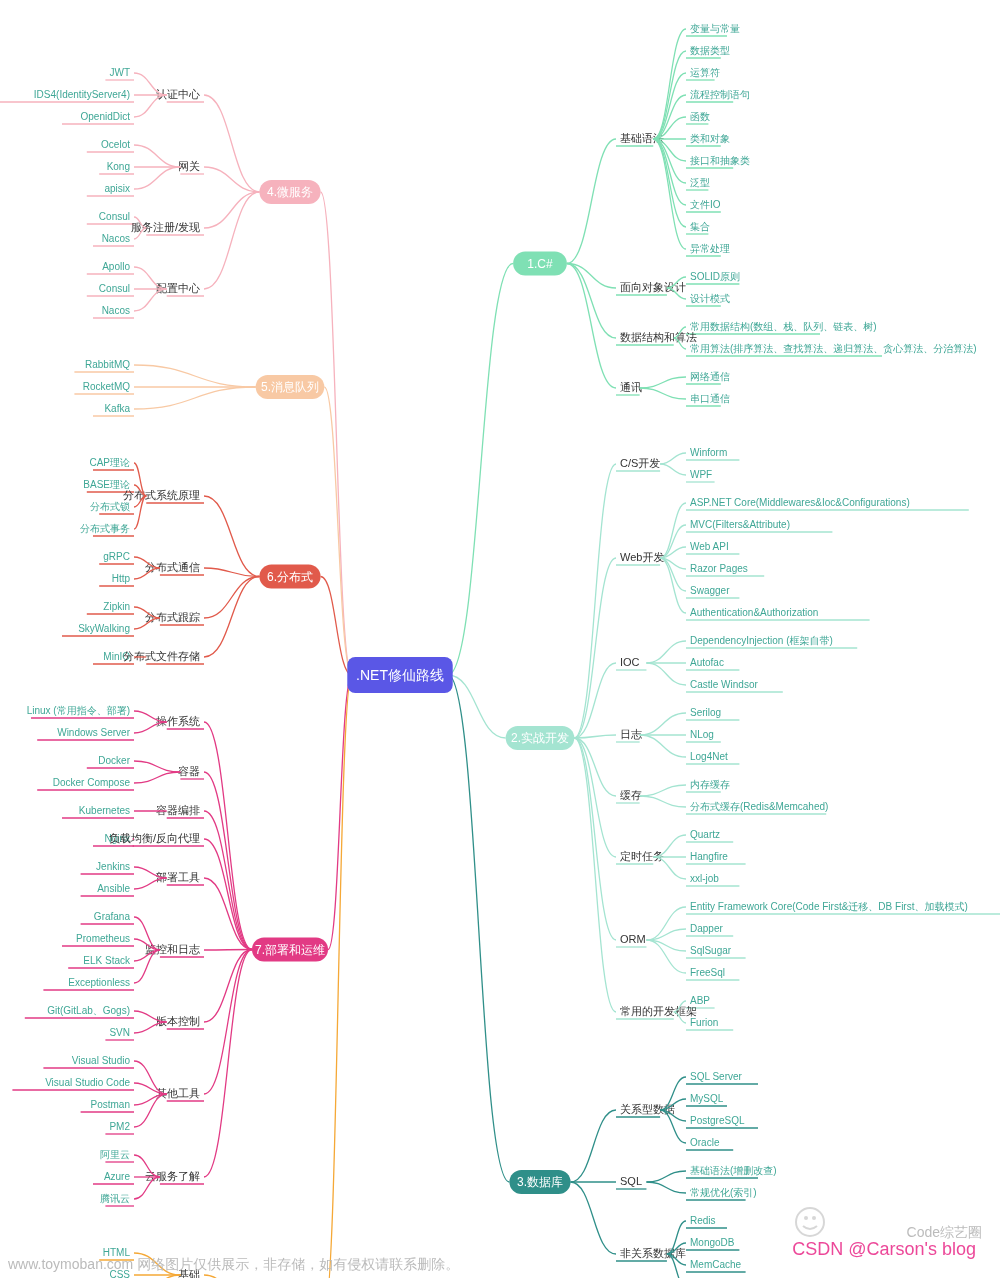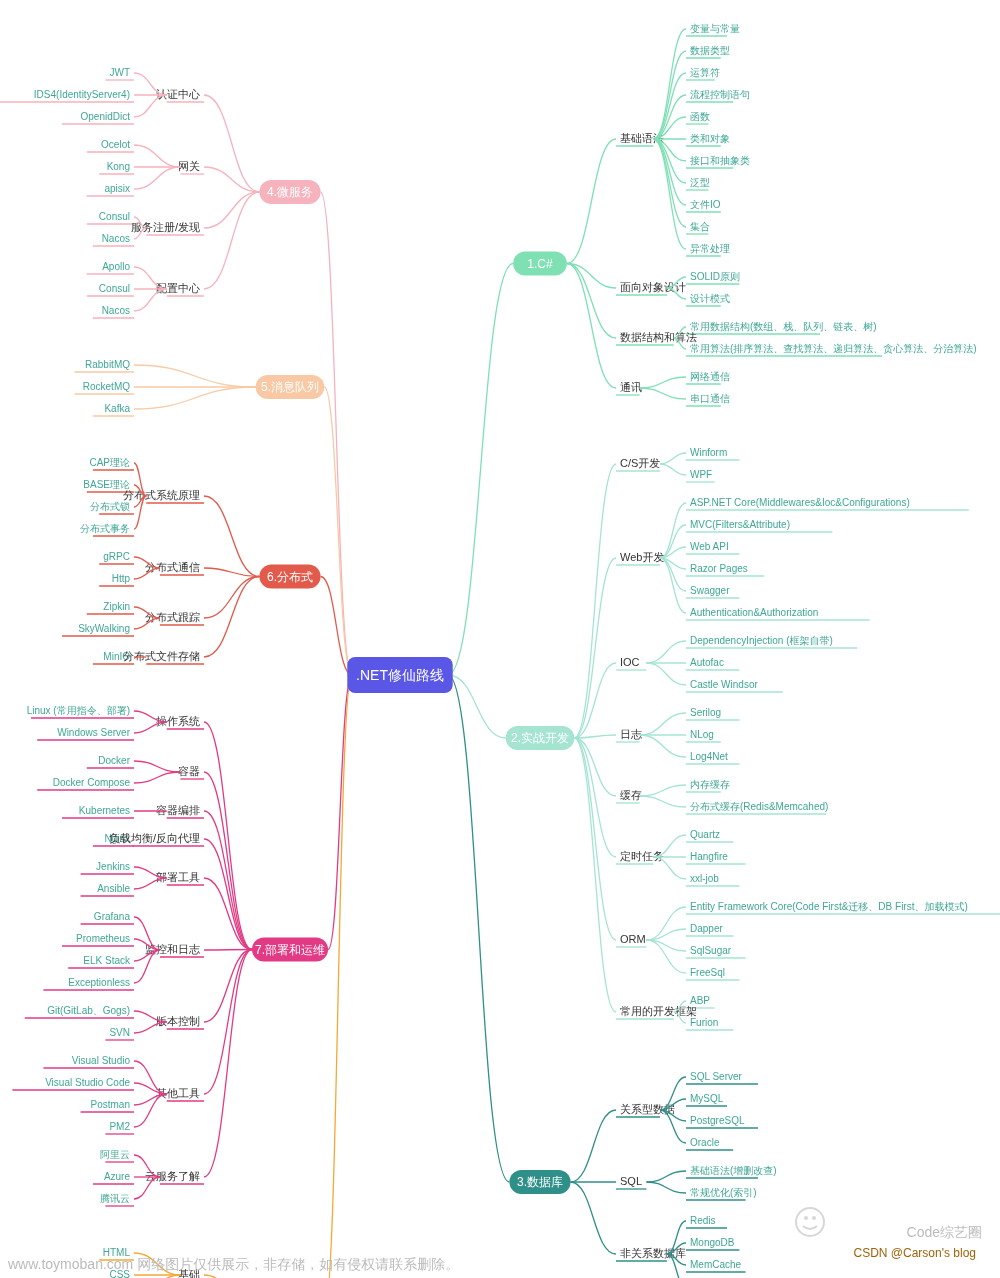--- a/index.html
+++ b/index.html
@@ -43,22 +43,22 @@
     bottom: 36px;
     font-size: 14px;
     color: #b0b0b0;
     font-weight: 500;
     opacity: 0.85;
   }
   .watermark2 {
     position: absolute;
     right: 24px;
     bottom: 18px;
-    font-size: 12px;
-    color: #a16207;
+    font-size: 18px;
+    color: #ec4899;
   }
 </style>
 </head>
 <body>
 
 <svg id="mindmap" width="1000" height="1278">
     <line x1="686" y1="36" x2="727" y2="36" stroke="#7fe0b4" stroke-width="1.3"></line>
     <text x="690" y="32" class="leaf-label">变量与常量</text>
     <line x1="686" y1="58" x2="720.8" y2="58" stroke="#7fe0b4" stroke-width="1.3"></line>
     <text x="690" y="54" class="leaf-label">数据类型</text>

